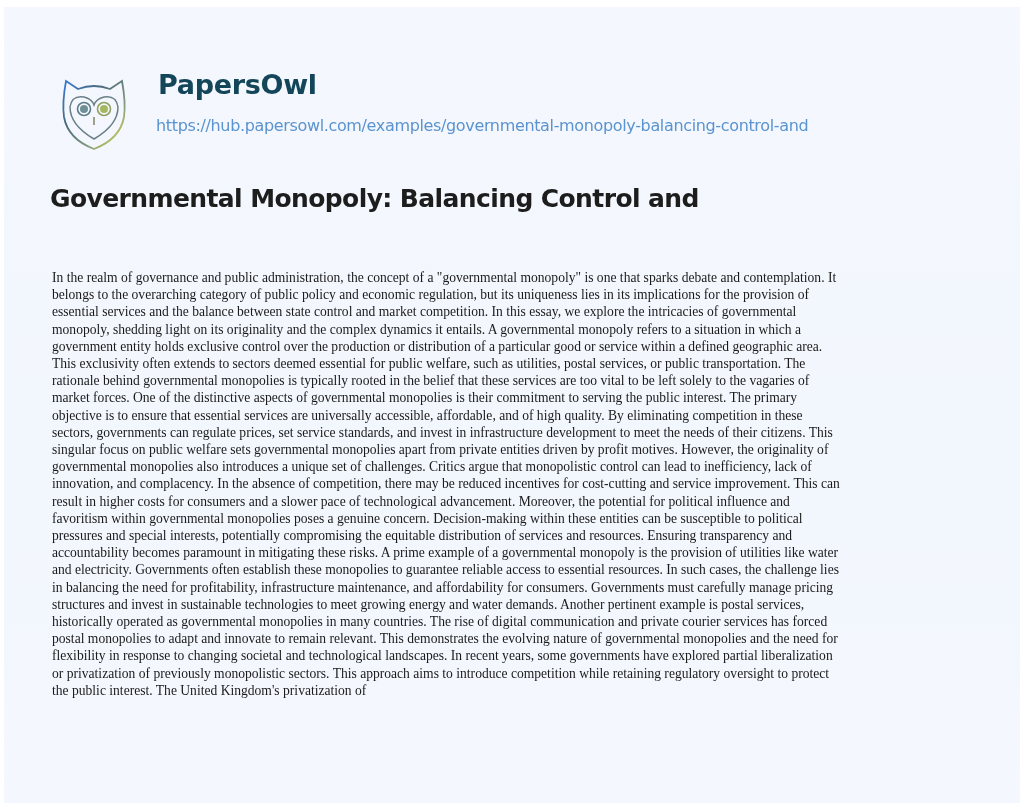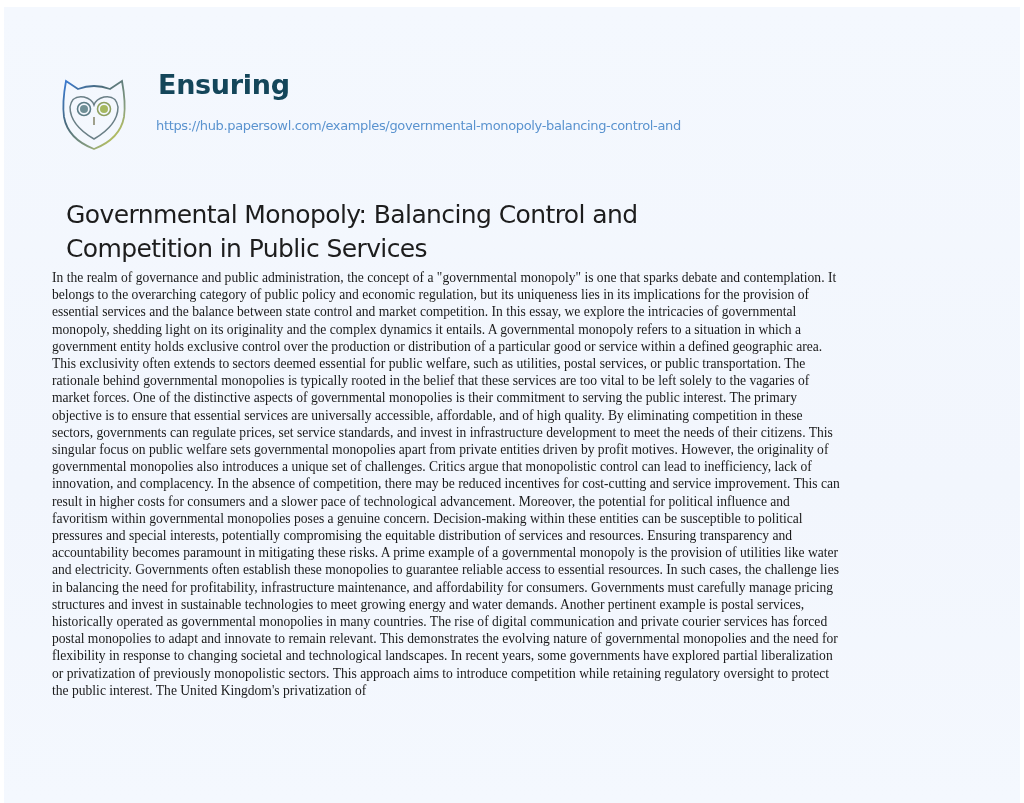--- a/index.html
+++ b/index.html
@@ -34,21 +34,21 @@
     font-size: 27px;
     color: #14465a;
     letter-spacing: -0.3px;
   }
   .url {
     position: absolute;
     left: 152px;
     top: 108px;
     width: 740px;
     font-family: "DejaVu Sans", sans-serif;
-    font-size: 13px;
+    font-size: 16px;
     line-height: 22px;
     color: #5a93cf;
     letter-spacing: -0.35px;
   }
   .title {
     position: absolute;
     left: 46px;
     top: 175px;
     width: 700px;
     font-family: "DejaVu Sans", sans-serif;
@@ -92,29 +92,28 @@
       <path d="M8 8 L20 16 Q36 10 52 16 L64 8 Q68 30 66 44 Q62 66 36 76 Q10 66 6 44 Q4 30 8 8 Z" fill="none" stroke="url(#owlg)" stroke-width="1.8"></path>
       <path d="M12 34 Q14 22 26 24 Q34 26 36 32 Q38 26 46 24 Q58 22 60 34 Q60 52 36 66 Q12 52 12 34 Z" fill="none" stroke="#6a7f86" stroke-width="1.5"></path>
       <circle cx="26" cy="36" r="6.5" fill="none" stroke="#5c7c86" stroke-width="1.6"></circle>
       <circle cx="26" cy="36" r="4" fill="#6f8f96"></circle>
       <circle cx="46" cy="36" r="6.5" fill="none" stroke="#8ea060" stroke-width="1.6"></circle>
       <circle cx="46" cy="36" r="4" fill="#a5b860"></circle>
       <path d="M36 44 L36 52" stroke="#8a8a70" stroke-width="1.6"></path>
     </svg>
   </div>
 
-  <div class="brand">Ensuring</div>
+  <div class="brand">PapersOwl</div>
 
   <div class="url">
     <span class="url-line" style="display:block">https://hub.papersowl.com/examples/governmental-monopoly-balancing-control-and</span>
   </div>
 
-  <h1 class="title" style="margin:16px;font-weight:normal">
+  <h1 class="title" style="margin:0;font-weight:bold">
     <span style="display:block">Governmental Monopoly: Balancing Control and</span>
-    <span style="display:block">Competition in Public Services</span>
   </h1>
 
   <div class="body">
     <span class="line">In the realm of governance and public administration, the concept of a "governmental monopoly" is one that sparks debate and contemplation. It</span>
     <span class="line">belongs to the overarching category of public policy and economic regulation, but its uniqueness lies in its implications for the provision of</span>
     <span class="line">essential services and the balance between state control and market competition. In this essay, we explore the intricacies of governmental</span>
     <span class="line">monopoly, shedding light on its originality and the complex dynamics it entails. A governmental monopoly refers to a situation in which a</span>
     <span class="line">government entity holds exclusive control over the production or distribution of a particular good or service within a defined geographic area.</span>
     <span class="line">This exclusivity often extends to sectors deemed essential for public welfare, such as utilities, postal services, or public transportation. The</span>
     <span class="line">rationale behind governmental monopolies is typically rooted in the belief that these services are too vital to be left solely to the vagaries of</span>

